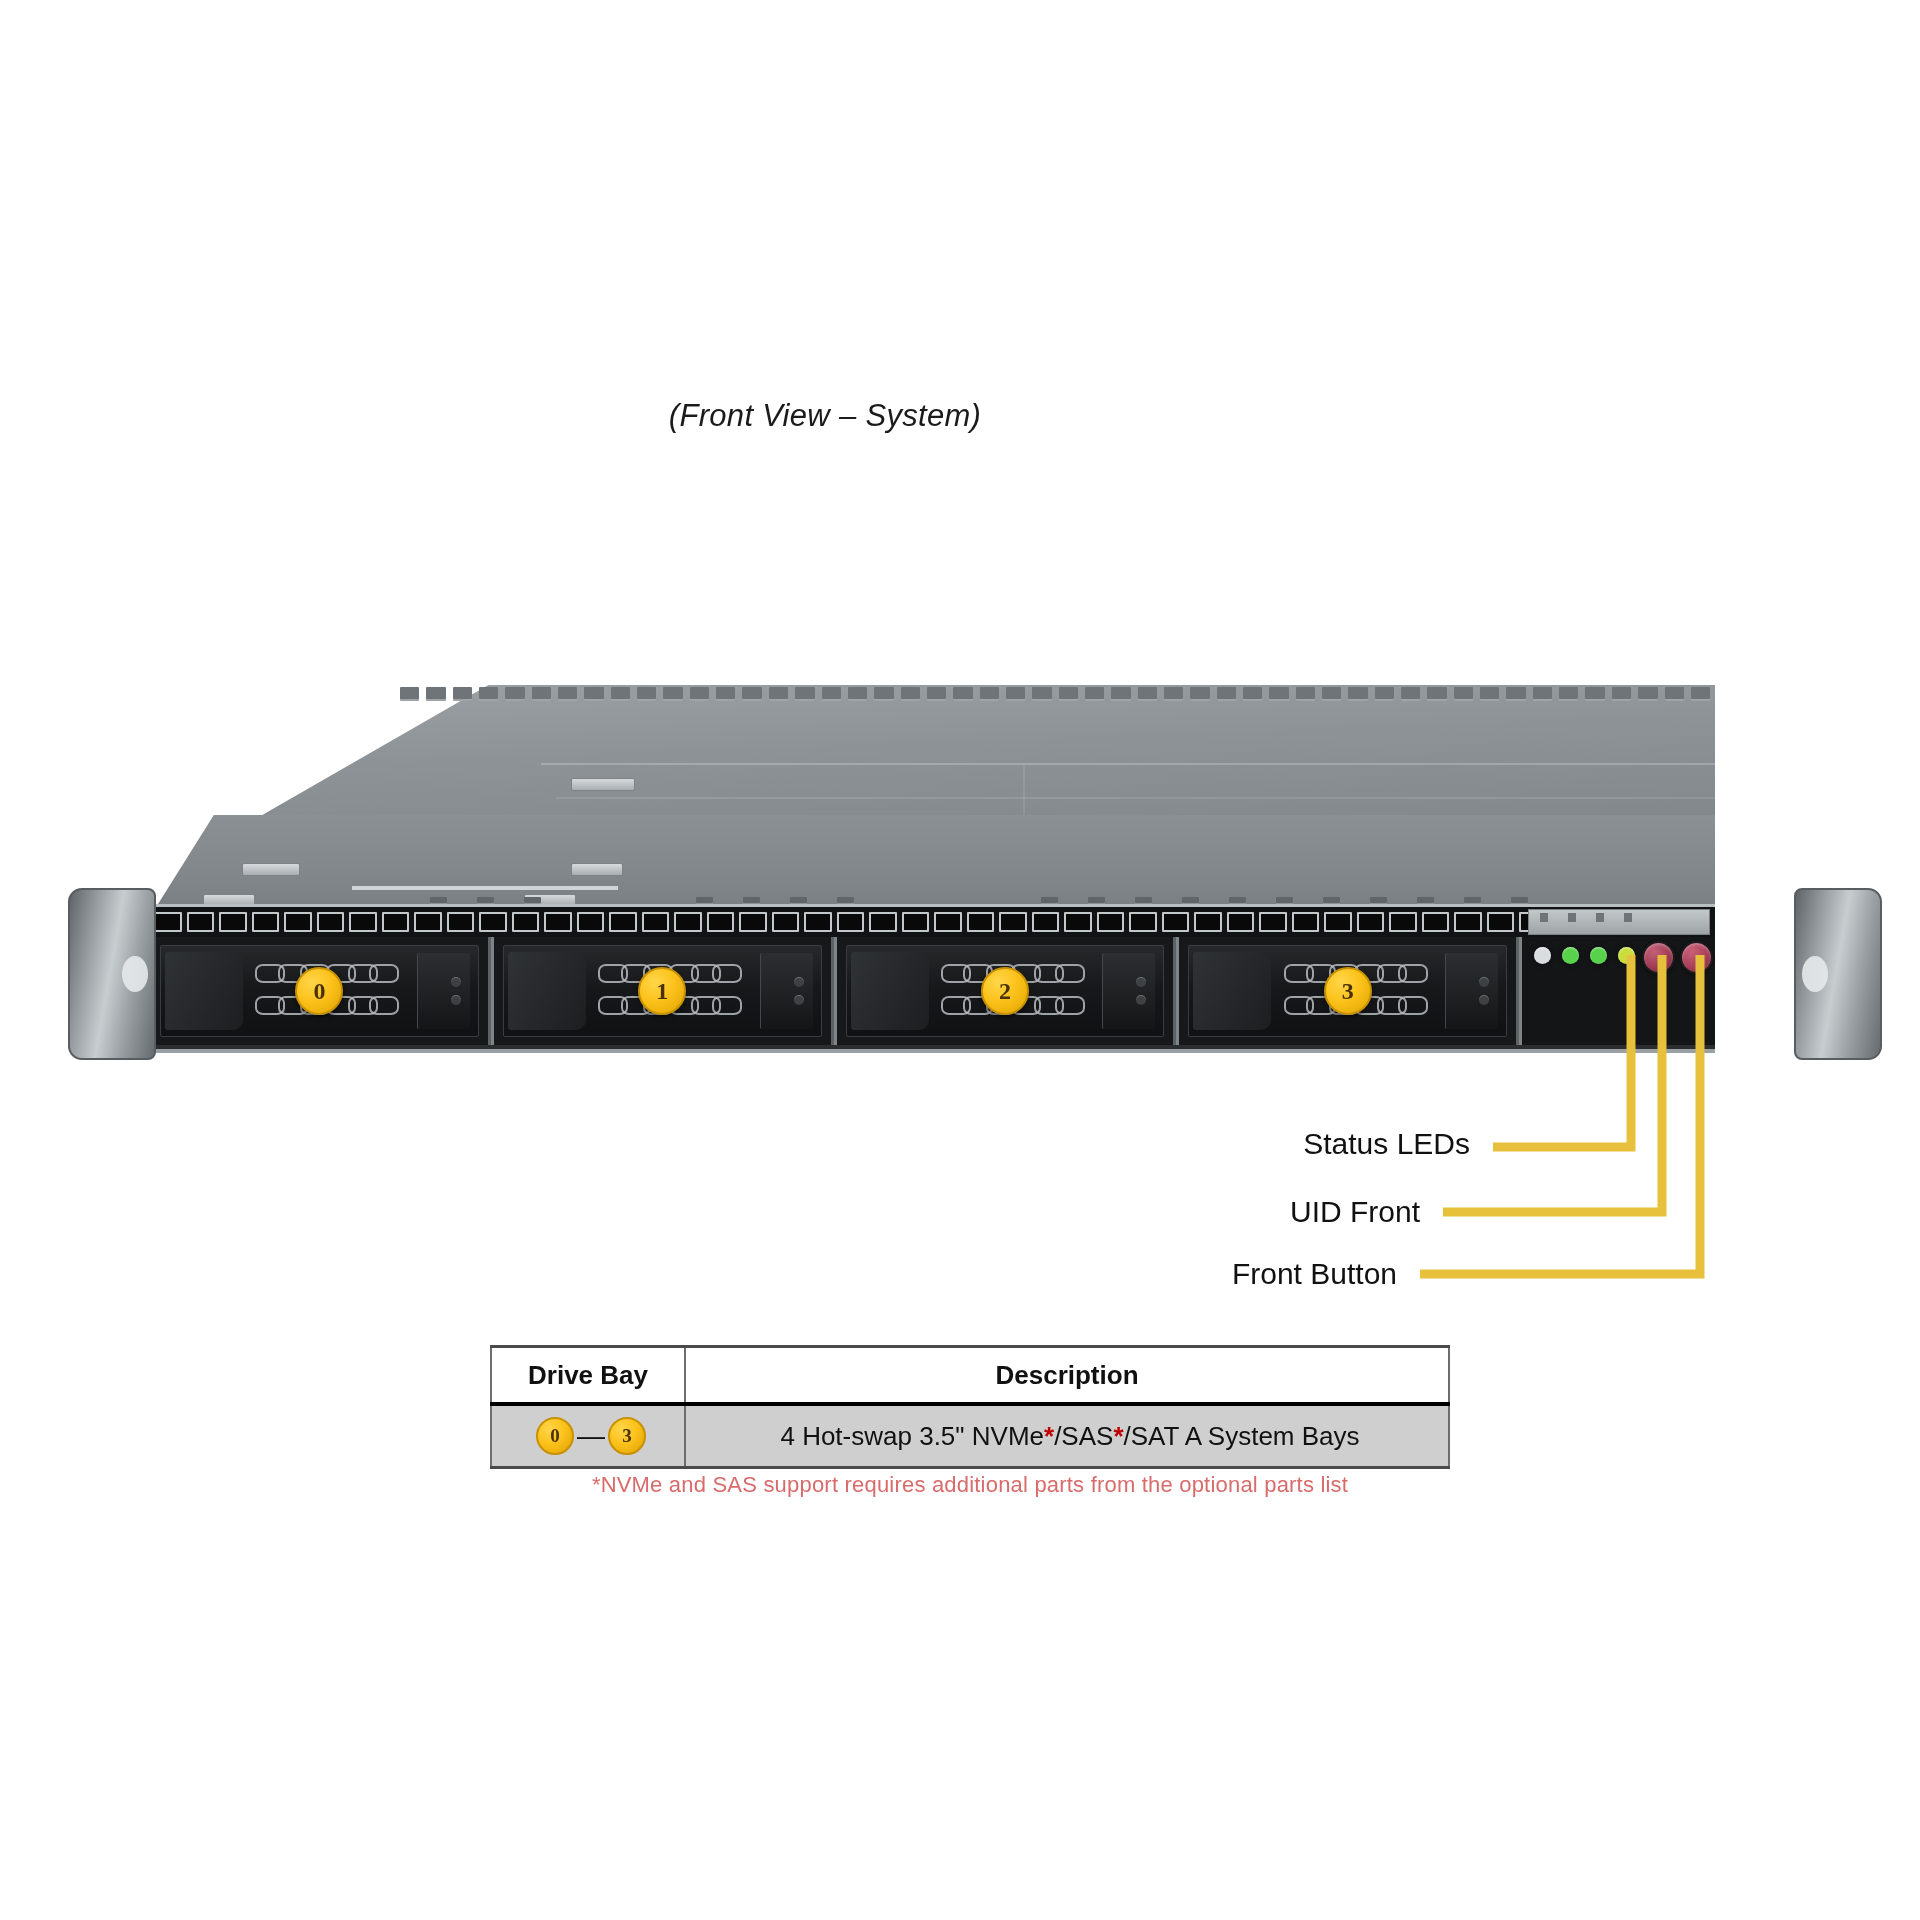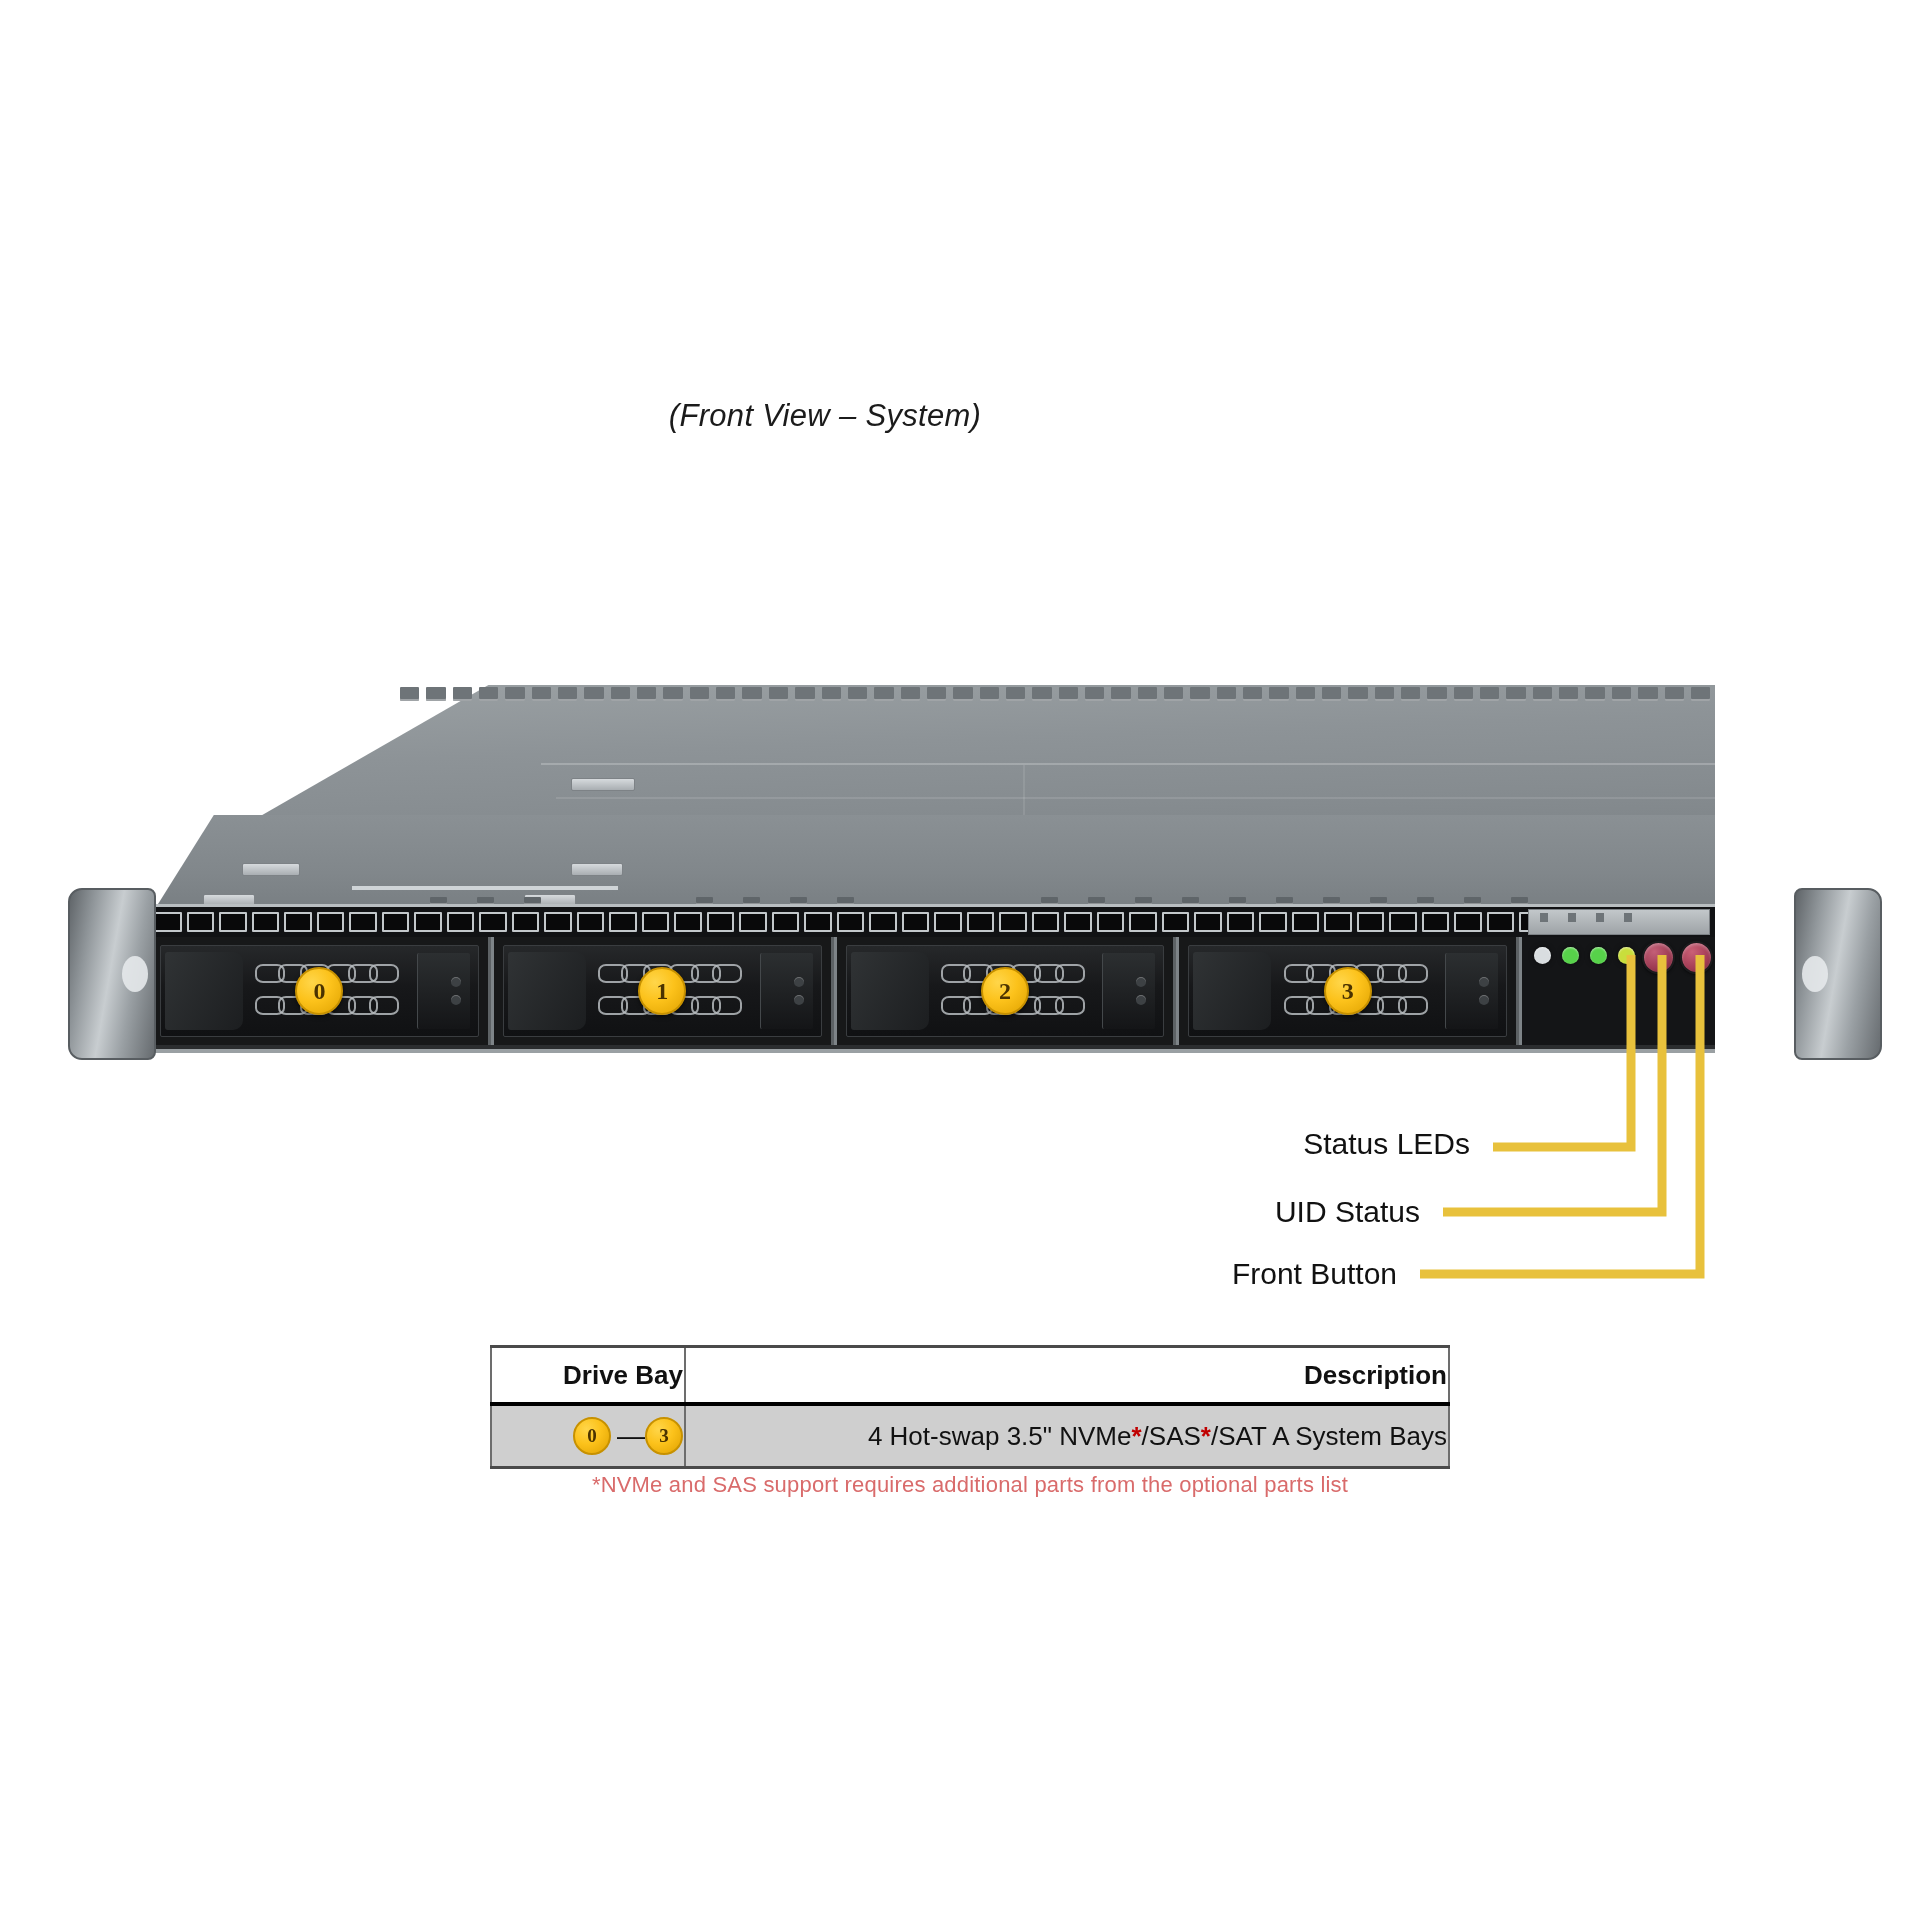--- a/index.html
+++ b/index.html
@@ -326,21 +326,21 @@
   #bay-table {
     position: absolute;
     left: 490px;
     top: 1345px;
     width: 960px;
     border-collapse: collapse;
     table-layout: fixed;
   }
   #bay-table th, #bay-table td {
     border: 2px solid #6d6d6d;
-    text-align: right;
+    text-align: center;
     vertical-align: middle;
     font-size: 26px;
     color: #111;
   }
   #bay-table thead th {
     background: #ffffff;
     font-weight: bold;
     height: 52px;
     border-bottom: 4px solid #000;
     border-top: 3px solid #4a4a4a;
@@ -654,21 +654,21 @@
 <svg id="callouts" viewBox="0 0 1920 1920">
 
   <polyline points="1631,955 1631,1147 1493,1147" fill="none" stroke="#e8c13c" stroke-width="9" stroke-linejoin="miter"></polyline>
 
   <polyline points="1662,955 1662,1212 1443,1212" fill="none" stroke="#e8c13c" stroke-width="9" stroke-linejoin="miter"></polyline>
 
   <polyline points="1700,955 1700,1274 1420,1274" fill="none" stroke="#e8c13c" stroke-width="9" stroke-linejoin="miter"></polyline>
 </svg>
 
 <div class="callout-label" style="left:1120px; top:1127px; width:350px;">Status LEDs</div>
-<div class="callout-label" style="left:1070px; top:1195px; width:350px;">UID Status</div>
+<div class="callout-label" style="left:1070px; top:1195px; width:350px;">UID Front</div>
 <div class="callout-label" style="left:1047px; top:1257px; width:350px;">Front Button</div>
 
 <table id="bay-table">
   <thead>
     <tr>
       <th class="col-bay">Drive Bay</th>
       <th>Description</th>
     </tr>
   </thead>
   <tbody>

